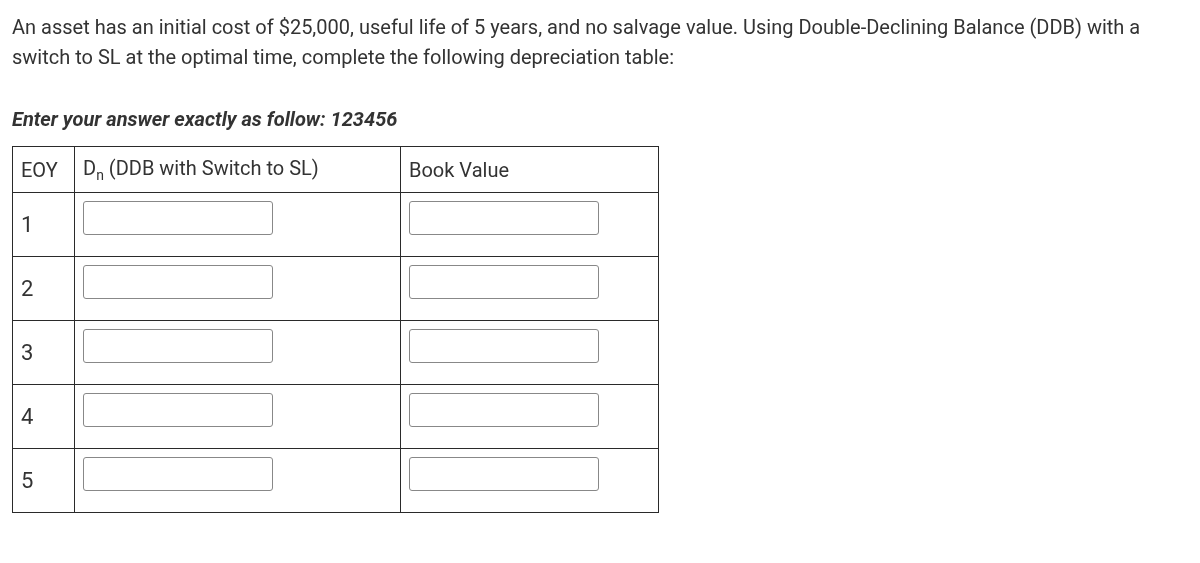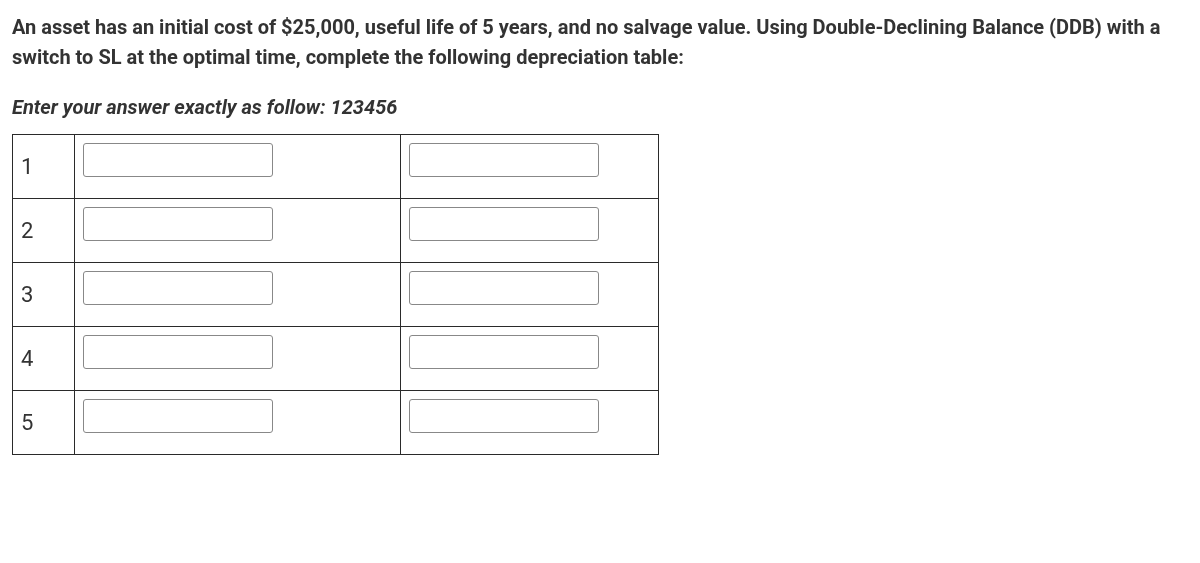--- a/index.html
+++ b/index.html
@@ -9,22 +9,22 @@
     }
     body {
       font-family: -apple-system, BlinkMacSystemFont, "Segoe UI", Roboto, Helvetica, Arial, sans-serif;
       font-size: 20px;
       color: #333;
       padding: 12px 12px;
       line-height: 1.5;
       width: 1200px;
     }
     .question-text {
-      font-weight: 700;
-      margin-bottom: 20px;
+      font-weight: 400;
+      margin-bottom: 32px;
     }
     .instruction {
       font-weight: 700;
       margin-bottom: 12px;
       font-style: italic;
     }
     table {
       border-collapse: collapse;
     }
     td {
@@ -66,20 +66,27 @@
   </style>
 </head>
 <body>
 
 <div class="question-text">An asset has an initial cost of $25,000, useful life of 5 years, and no salvage value. Using Double-Declining Balance (DDB) with a switch to SL at the optimal time, complete the following depreciation table:</div>
 
 <div class="instruction">Enter your answer exactly as follow: 123456</div>
 
 <table>
   <tbody>
+      <tr class="header-row">
+    <td class="col-eoy">EOY</td>
+    <td class="col-dn">
+      <span>D</span><span class="subscript">n</span><span> (DDB with Switch to SL)</span>
+    </td>
+    <td class="col-bv">Book Value</td>
+  </tr>
   <tr>
     <td class="col-eoy eoy-cell">1</td>
     <td class="col-dn">
       <input type="text" value="" style="">
     </td>
     <td class="col-bv">
       <input type="text" value="" style="">
     </td>
   </tr>
   <tr>

